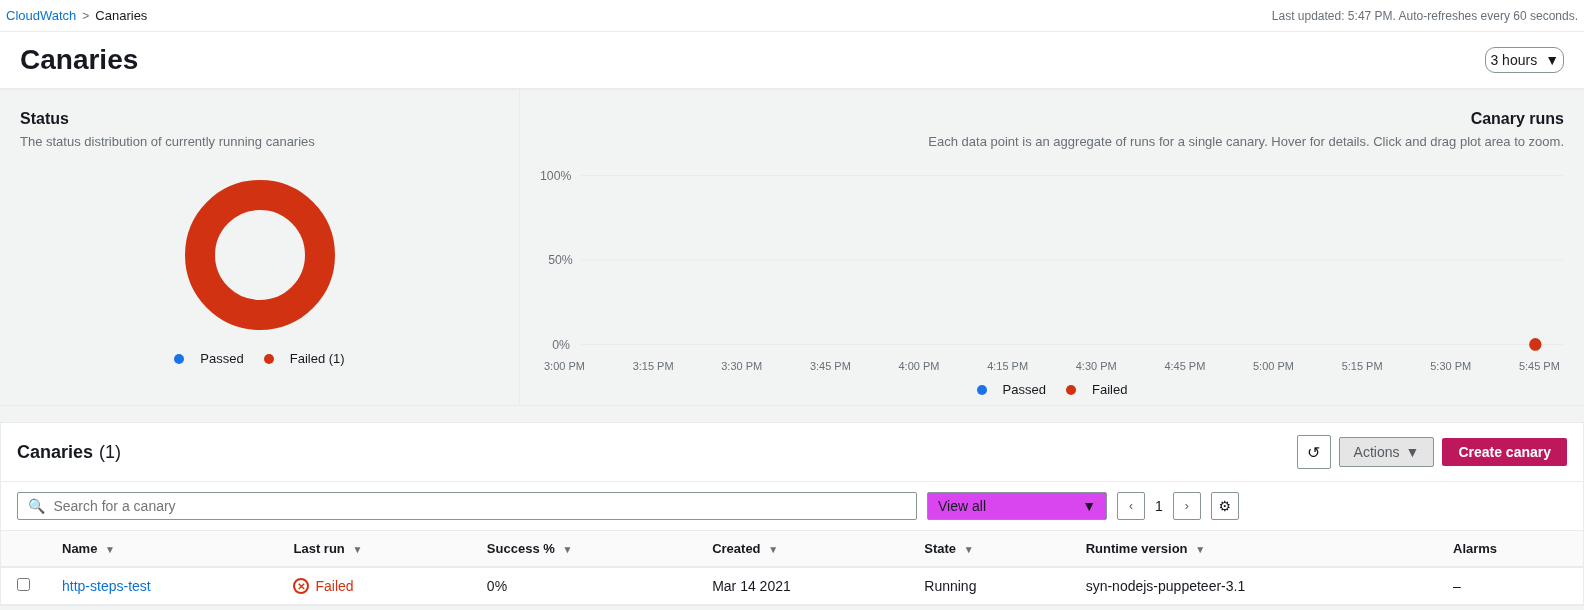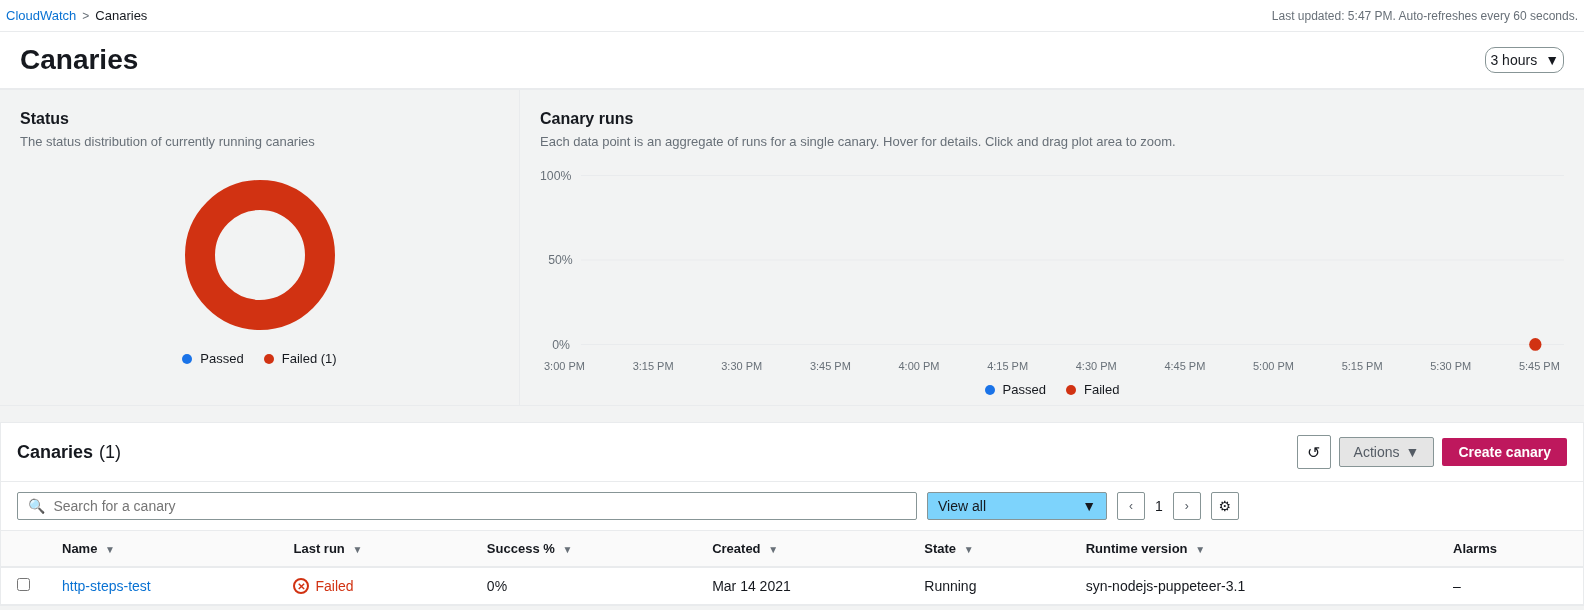--- a/index.html
+++ b/index.html
@@ -75,20 +75,21 @@
       background: #f2f3f3;
       width: 520px;
       min-width: 520px;
       padding: 20px;
       border-right: 1px solid #e9ebed;
     }
     .panel-runs {
       background: #f2f3f3;
       flex: 1;
       padding: 20px;
+      text-align: right;
     }
     .panel-title {
       font-size: 16px;
       font-weight: 700;
       margin-bottom: 6px;
     }
     .panel-subtitle {
       font-size: 13px;
       color: #687078;
       margin-bottom: 16px;
@@ -108,21 +109,21 @@
     .donut-legend {
       display: flex;
       gap: 20px;
       margin-top: 16px;
       font-size: 13px;
       align-items: center;
     }
     .legend-item {
       display: flex;
       align-items: center;
-      gap: 8px;
+      gap: 16px;
     }
     .legend-dot {
       width: 10px;
       height: 10px;
       border-radius: 50%;
     }
 
     
     .chart-area {
       position: relative;
@@ -228,21 +229,21 @@
     .search-box input {
       border: none;
       outline: none;
       flex: 1;
       font-size: 14px;
       color: #16191f;
     }
     .view-all-select {
       border: 1px solid #879596;
       border-radius: 2px;
-      background: #7dd3fc;
+      background: #d946ef;
       padding: 5px 10px;
       font-size: 14px;
       display: flex;
       align-items: center;
       gap: 12px;
       cursor: pointer;
       min-width: 180px;
       justify-content: space-between;
     }
     .pagination {

